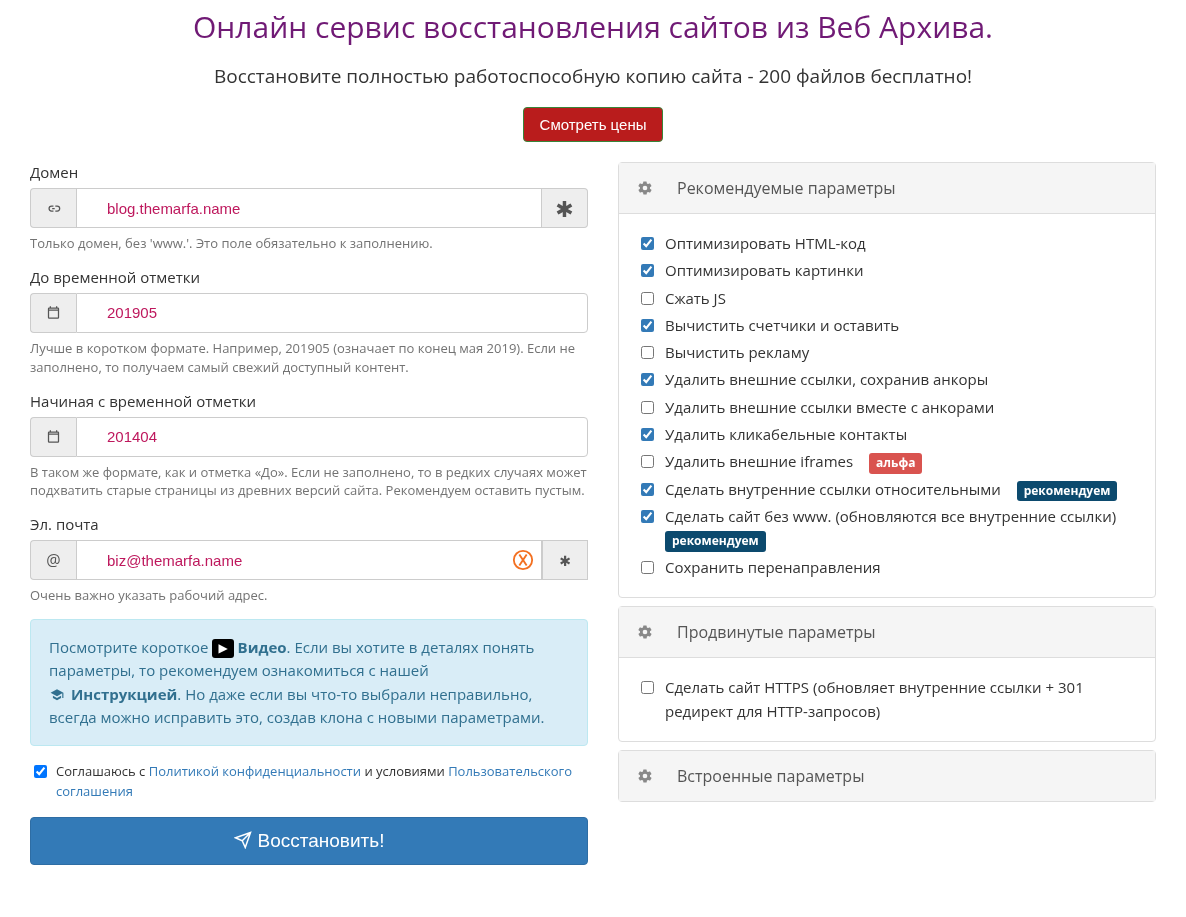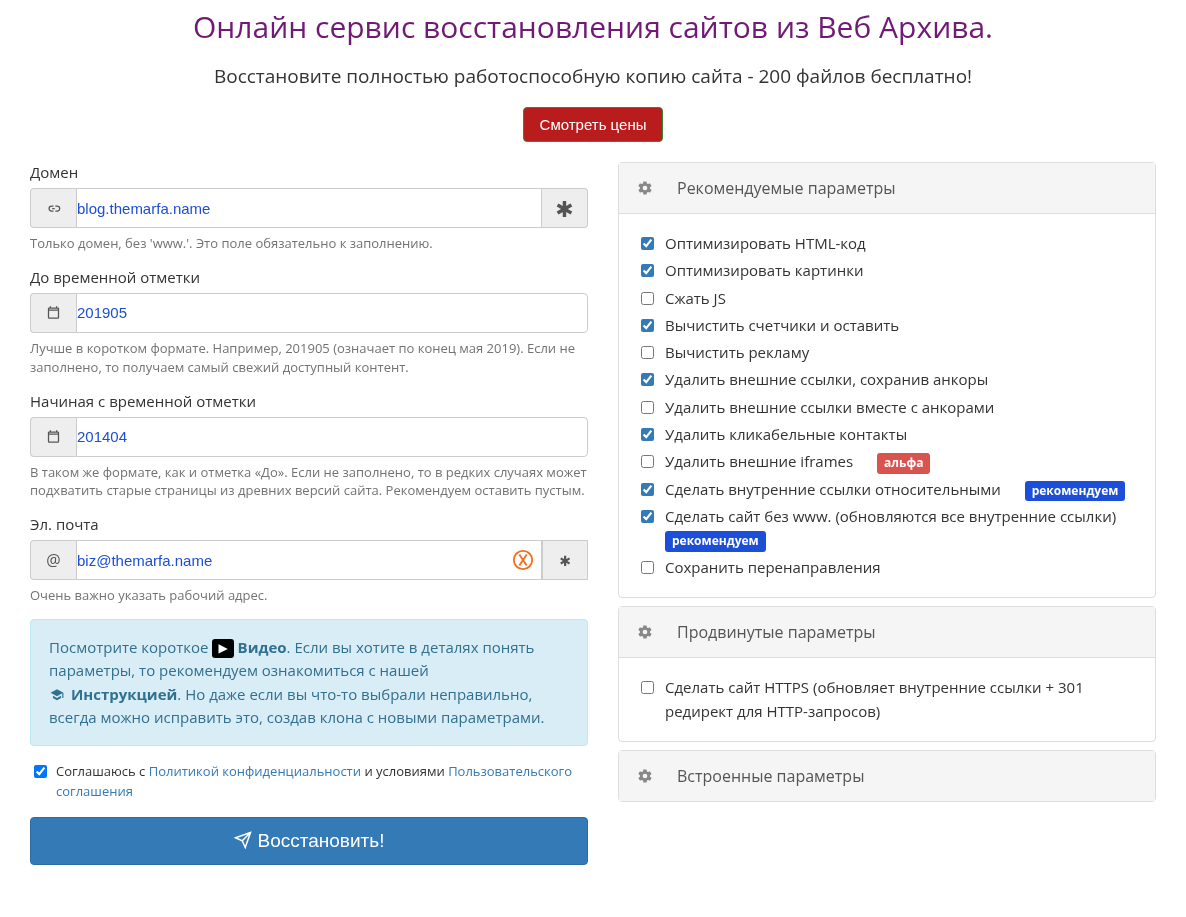--- a/index.html
+++ b/index.html
@@ -23,22 +23,22 @@
   .left { flex: 0 0 558px; }
   .right { flex: 1; }
   .form-group { margin-bottom: 14px; }
   .control-label { font-weight: 400; font-size: 15px; color: #333; display: block; margin-bottom: 6px; }
   .input-group { display: flex; width: 100%; }
   .input-group .addon { background: #eee; border: 1px solid #ccc; color: #555; width: 46px; display: flex; align-items: center; justify-content: center; font-size: 14px; }
   .input-group .addon:first-child { border-radius: 4px 0 0 4px; border-right: none; }
   .input-group .addon:last-child { border-radius: 0 4px 4px 0; border-left: none; font-size: 22px; font-weight: 400; }
   .input-group .addon svg { width: 15px; height: 15px; fill: #555; }
   .input-group input {
-    flex: 1; height: 40px; border: 1px solid #ccc; padding: 0 0;
-    font-size: 15px; color: #1d4ed8; outline: none;
+    flex: 1; height: 40px; border: 1px solid #ccc; padding: 0 30px;
+    font-size: 15px; color: #be185d; outline: none;
   }
   .input-group input:not(:first-child) { }
   .input-group .addon + input { border-left: 1px solid #ccc; }
   .help { color: #737373; font-size: 13px; margin-top: 6px; line-height: 1.45; }
   .info-box {
     background: #d9edf7; border: 1px solid #bce8f1; border-radius: 4px;
     padding: 16px 18px; color: #31708f; font-size: 15px; line-height: 1.55;
     margin-bottom: 16px;
   }
   .info-box .video-badge { display: inline-block; background: #000; color: #fff; border-radius: 3px; padding: 0 6px; font-size: 12px; vertical-align: 1px; }
@@ -49,23 +49,23 @@
   .panel { border: 1px solid #ddd; border-radius: 4px; margin-bottom: 8px; }
   .panel-heading {
     background: #f5f5f5; padding: 14px 18px; border-bottom: 1px solid #ddd;
     display: flex; align-items: center; gap: 24px; font-size: 16px; color: #555;
     cursor: pointer;
   }
   .panel-heading svg { width: 16px; height: 16px; fill: #888; }
   .panel-body { padding: 16px 18px; }
   .opt { display: flex; align-items: flex-start; gap: 8px; padding: 2px 0; font-size: 15px; color: #333; line-height: 1.55; }
   .opt input { margin-top: 5px; accent-color: #337ab7; }
-  .badge { display: inline-block; color: #fff; border-radius: 3px; padding: 1px 7px; font-size: 12px; font-weight: 700; margin-left: 20px; }
+  .badge { display: inline-block; color: #fff; border-radius: 3px; padding: 1px 7px; font-size: 12px; font-weight: 700; margin-left: 12px; }
   .badge-red { background: #d9534f; }
-  .badge-green { background: #1d4ed8; }
+  .badge-green { background: #0c4a6e; }
   .email-icon-wrap { position: relative; }
   .email-ext-icon { position: absolute; right: 54px; top: 50%; transform: translateY(-50%); width: 22px; height: 22px; }
 </style>
 </head>
 <body>
 
 <div class="container">
   <div class="header">
     <h1>Онлайн сервис восстановления сайтов из Веб Архива.</h1>
     <h2 class="sub">Восстановите полностью работоспособную копию сайта - 200 файлов бесплатно!</h2>

